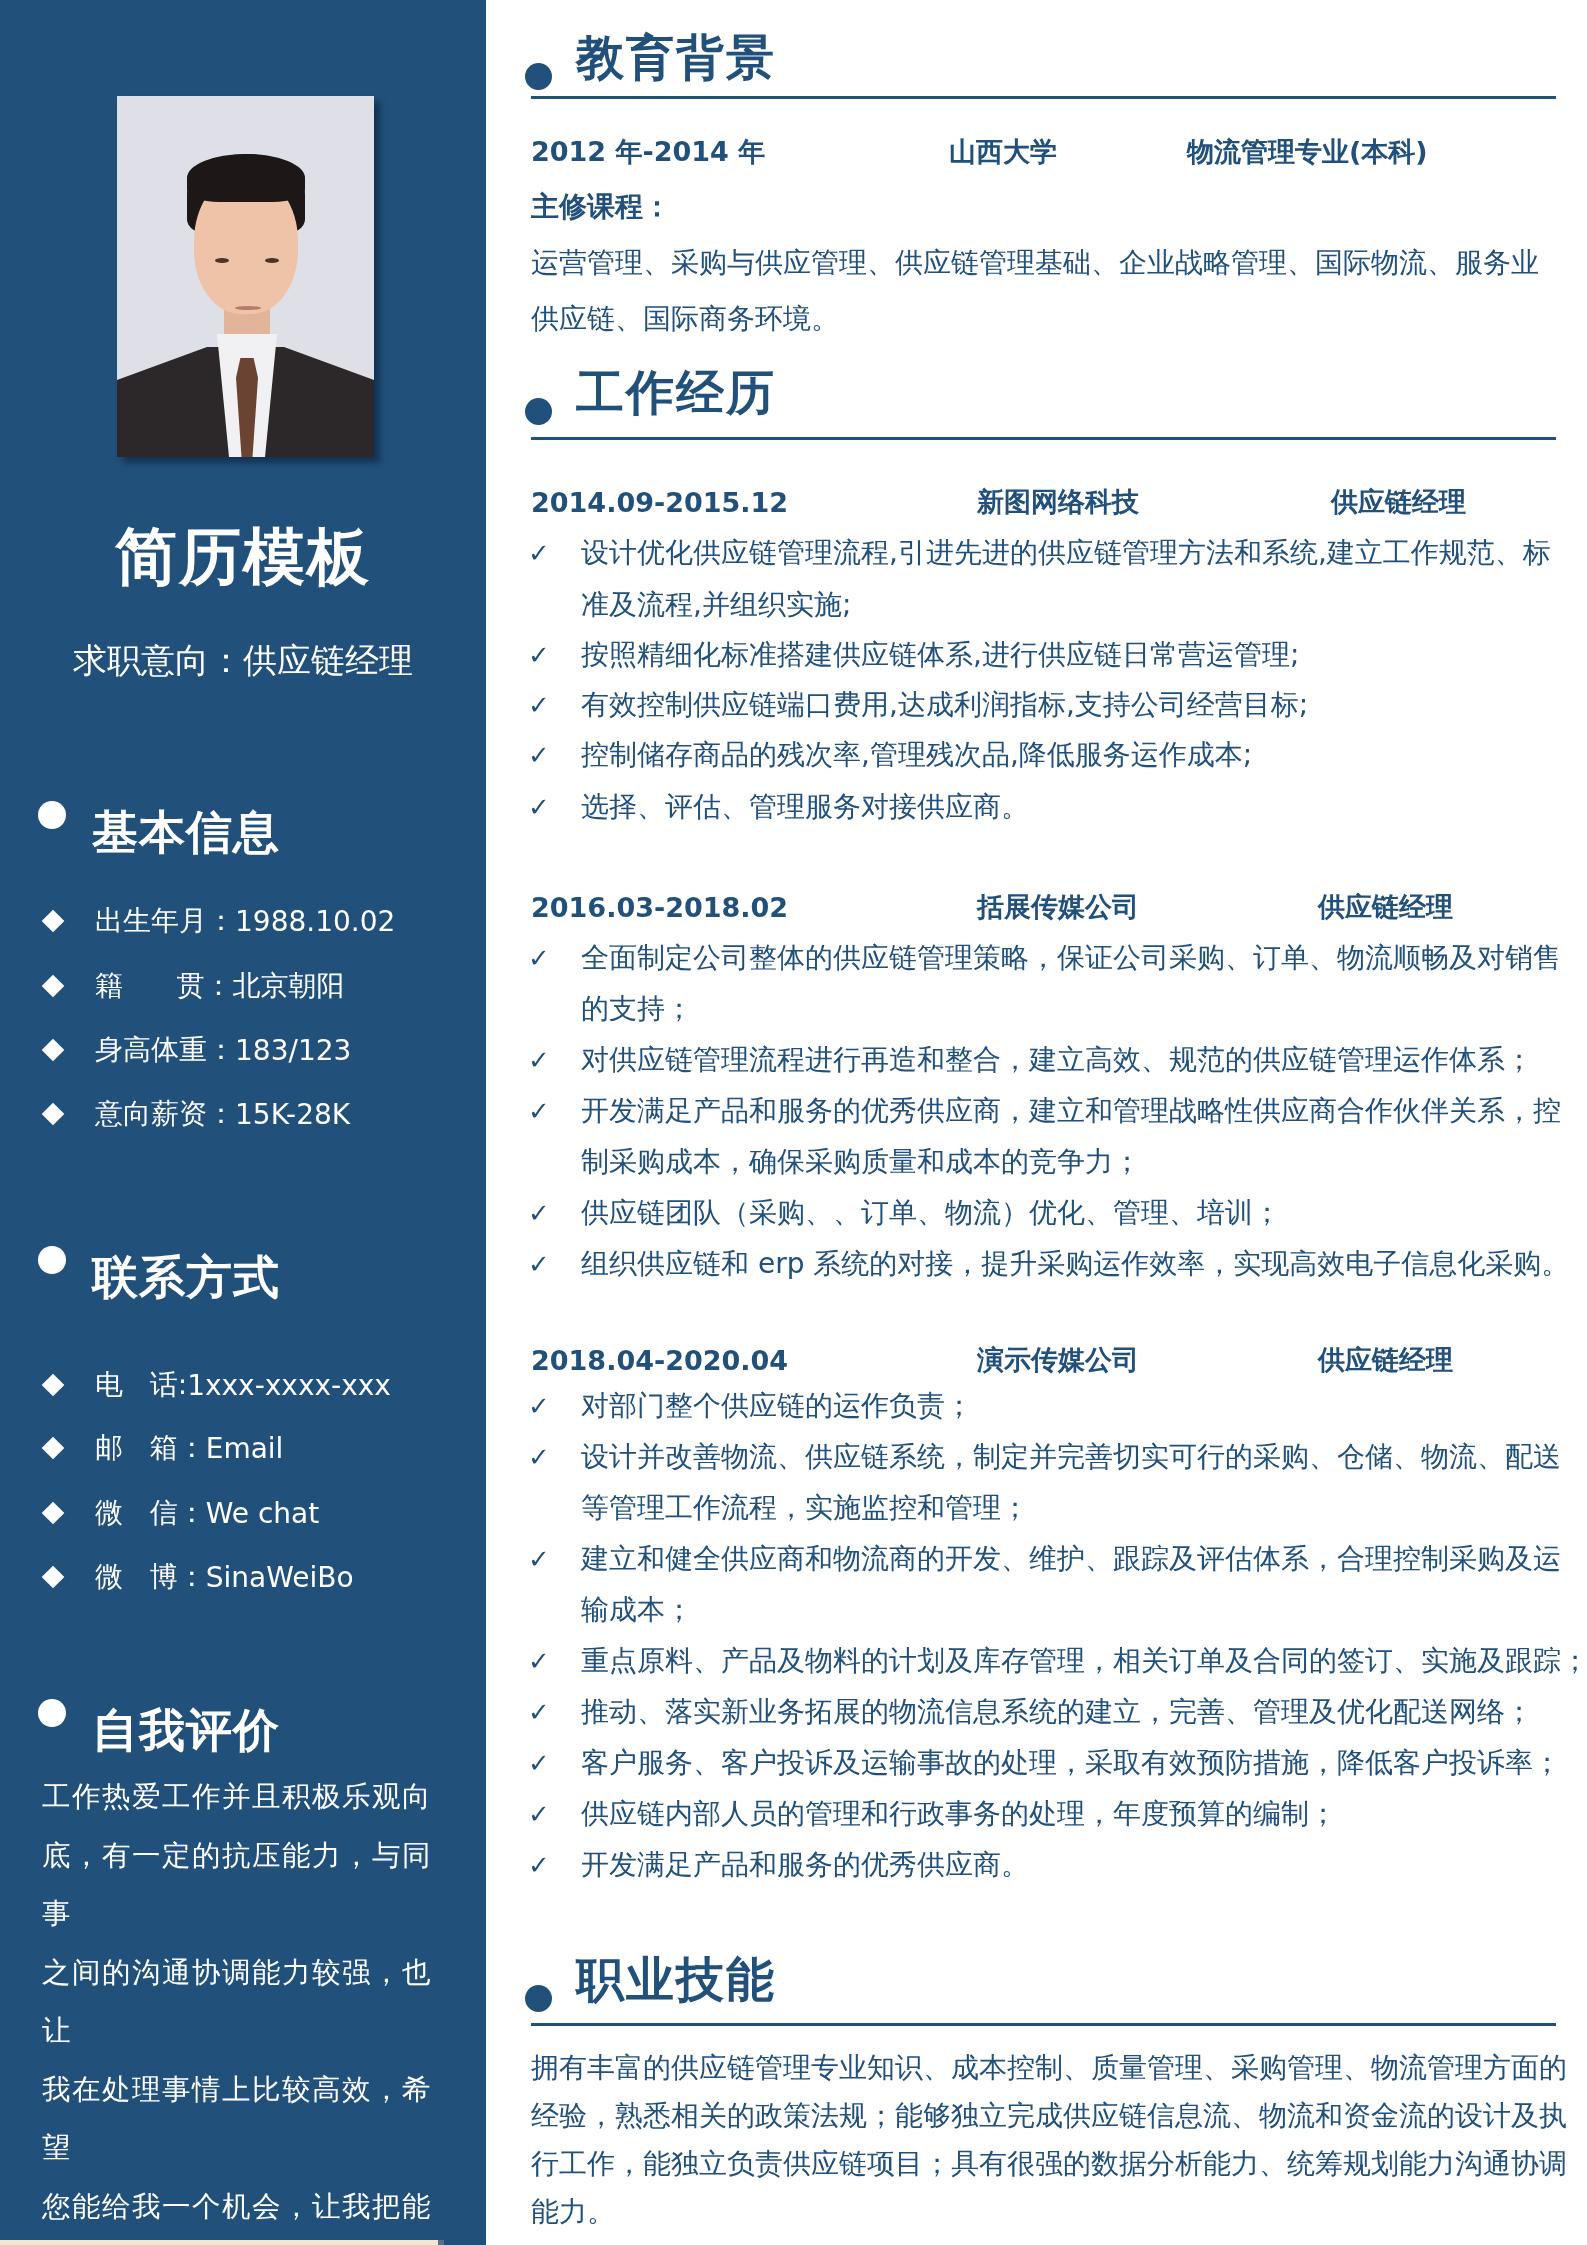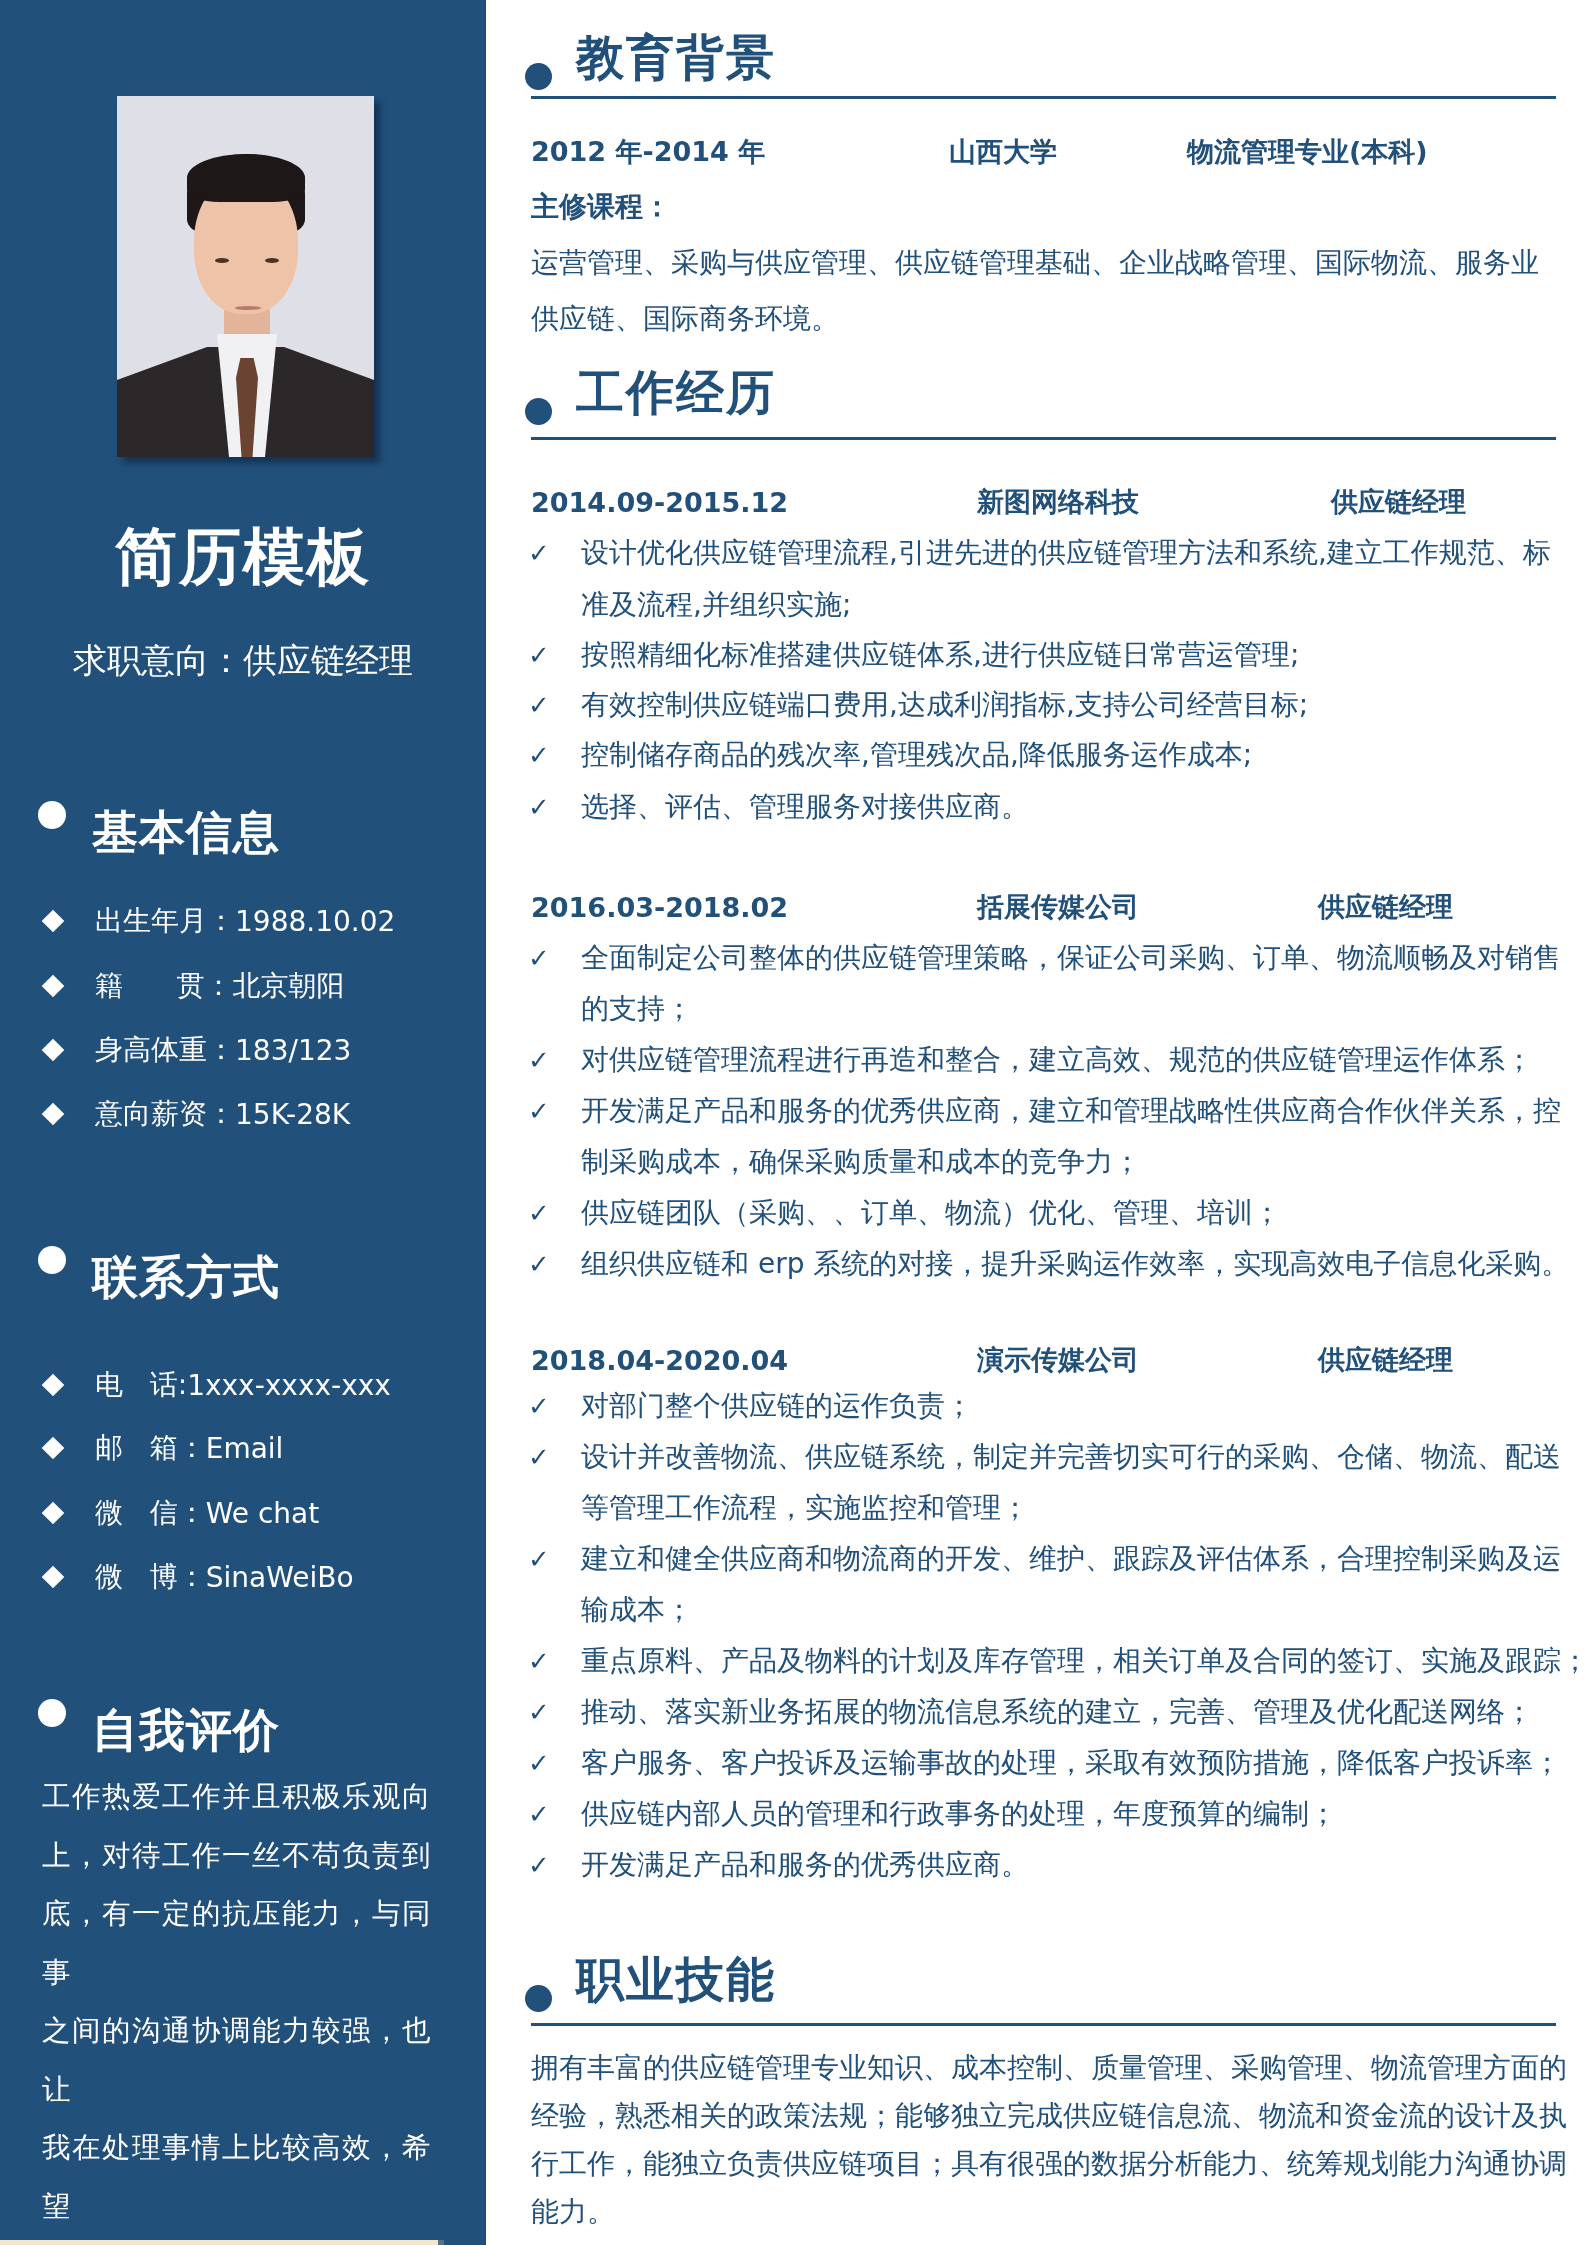--- a/index.html
+++ b/index.html
@@ -118,21 +118,20 @@
   <span class="lab">微   博：</span>
   <span>SinaWeiBo</span>
 </div>
 
 <div class="side-head" style="top:1685px">
   <span class="dot"></span>
   <span class="txt">自我评价</span>
 </div>
 <div class="self-text">
   <div>工作热爱工作并且积极乐观向</div>
-  <div>上，对待工作一丝不苟负责到</div>
   <div>底，有一定的抗压能力，与同事</div>
   <div>之间的沟通协调能力较强，也让</div>
   <div>我在处理事情上比较高效，希望</div>
   <div>您能给我一个机会，让我把能力</div>
 
 </div>
 
 <div class="sec-head" style="top:30px">
   <span class="dot"></span>
   <span class="txt">教育背景</span>

